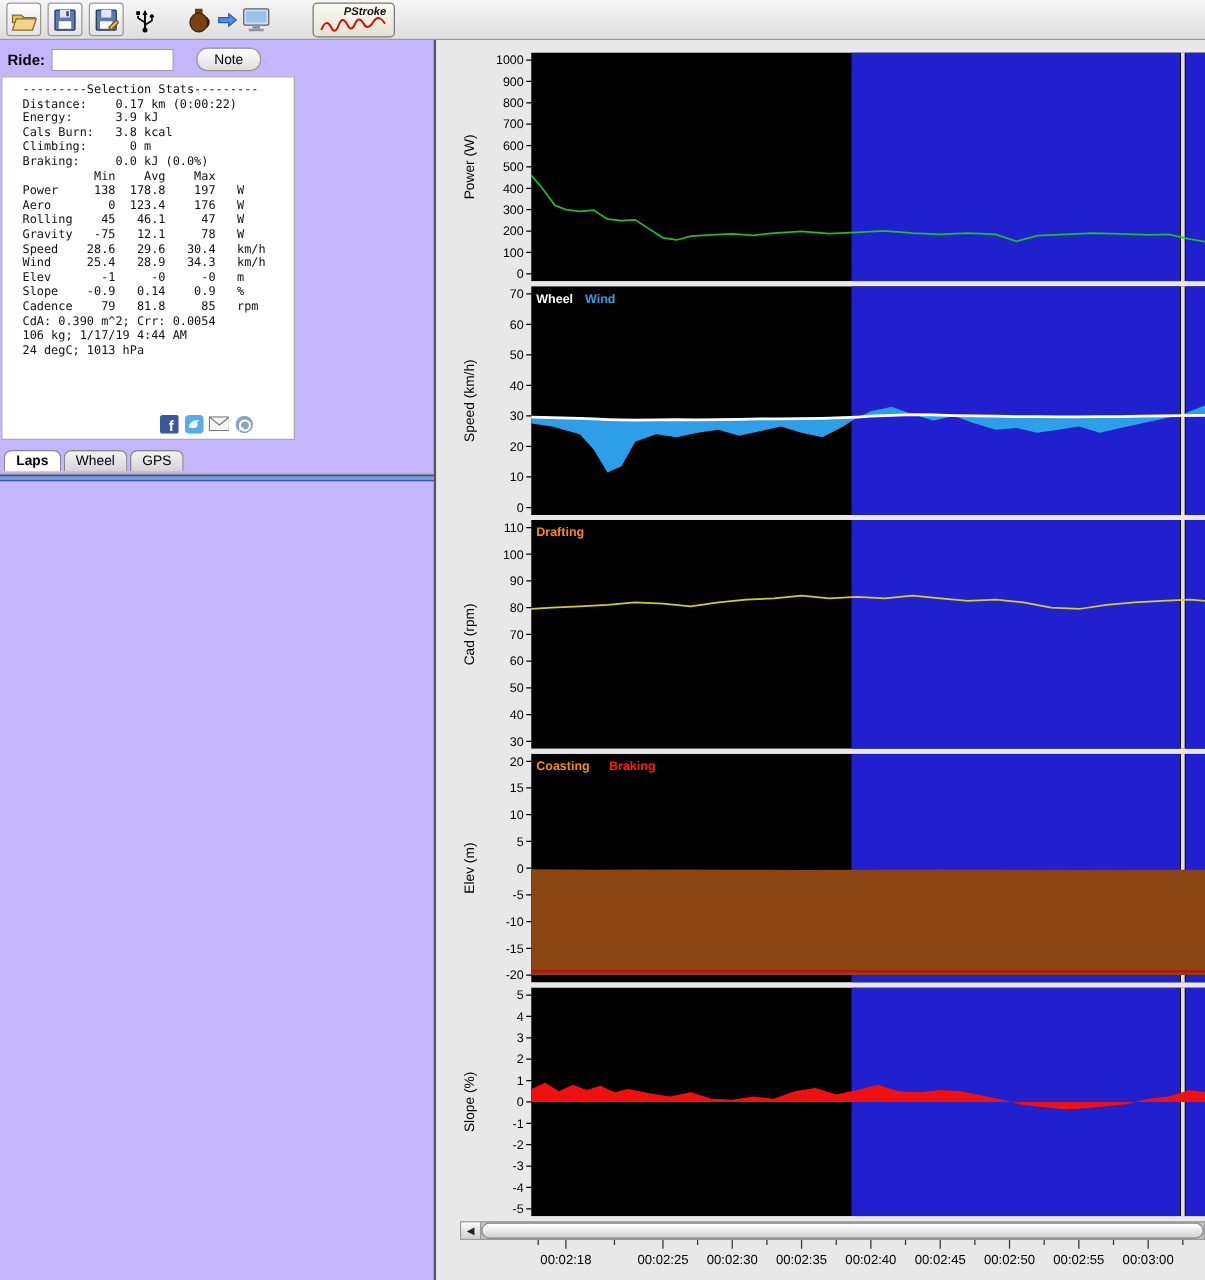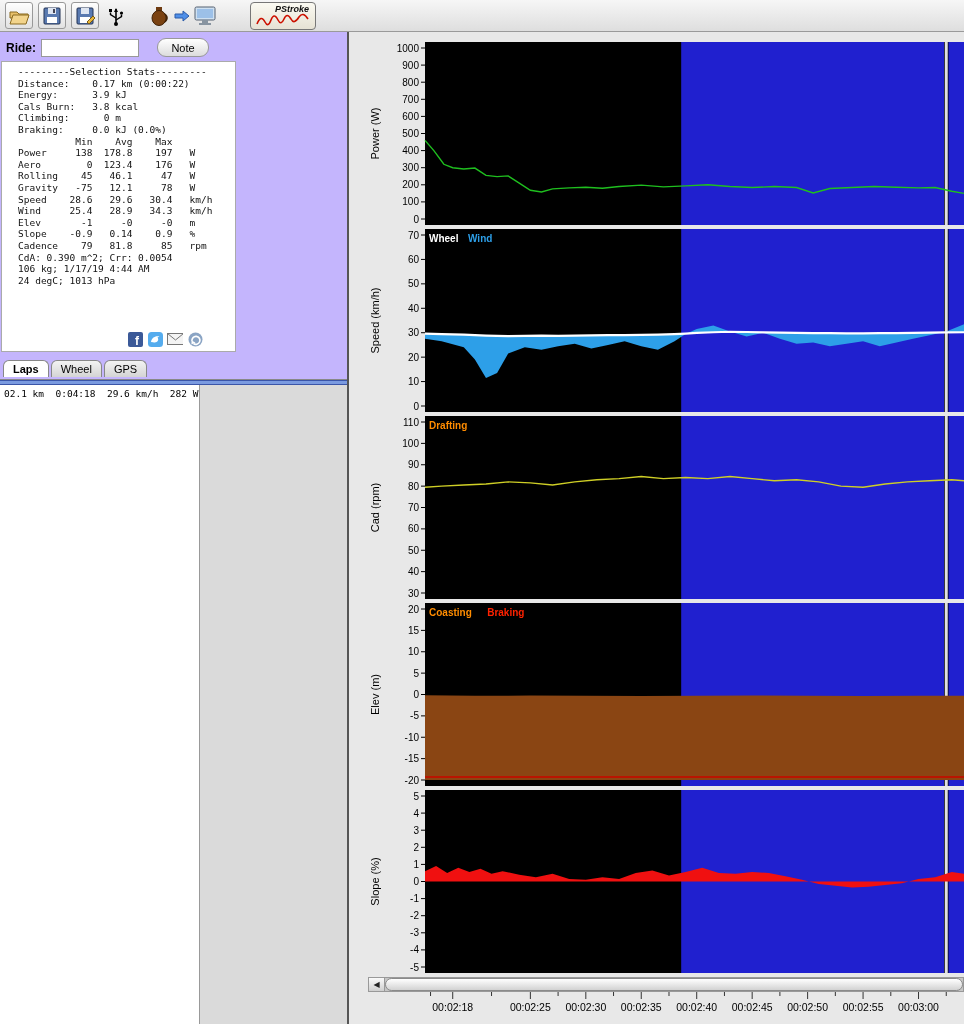--- a/index.html
+++ b/index.html
@@ -188,26 +188,20 @@
       </div>
 
       <div class="tabs">
         <div class="tab selected">Laps</div>
         <div class="tab">Wheel</div>
         <div class="tab">GPS</div>
       </div>
 
       <div class="splitter"></div>
 
-      <div class="lower">
-        <div class="lap-list">
-          <div class="lap-item">02.1 km  0:04:18  29.6 km/h  282 W</div>
-        </div>
-        <div class="side-pane"></div>
-      </div>
     </div>
 
     <div class="chartcol">
       <div id="chart-stack">
           <svg width="596" height="183">
             <rect x="57" y="0" width="539" height="183" fill="#000000"></rect>
             <rect x="313.19135802469134" y="0" width="262.84567901234595" height="183" fill="#2020cf"></rect>
             <rect x="580.4732510288065" y="0" width="15.526748971193456" height="183" fill="#2020cf"></rect>
             <rect x="576.7551440329219" y="0" width="3" height="183" fill="#e0e0e0"></rect>
             <polyline points="57,98.34 65.87242798353923,108.6 75.85390946502045,122.27999999999999 84.72633744855968,125.69999999999999 95.81687242798354,127.068 106.90740740740742,126.04199999999999 117.99794238683128,133.39499999999998 129.08847736625515,134.592 140.17901234567904,133.90800000000002 151.2695473251029,141.09 162.36008230452677,148.272 173.45061728395063,149.982 184.5411522633745,146.90400000000002 201.1769547325103,145.87800000000001 217.8127572016461,145.19400000000002 234.44855967078192,146.22 251.08436213991772,144.51000000000002 273.2654320987655,143.142 295.4465020576132,144.852 317.62757201646093,143.82600000000002 339.8086419753087,142.8 361.9897119341564,144.51000000000002 384.1707818930042,145.536 406.3518518518519,144.51000000000002 428.5329218106996,145.536 445.16872427983543,151.008 461.8045267489712,146.562 483.985596707819,145.536 506.16666666666674,144.51000000000002 528.3477366255145,145.19400000000002 550.5288065843622,145.87800000000001 567.164609053498,145.536 583.8004115226338,149.298 596,151.35" fill="none" stroke="#1fbf1f" stroke-width="1.4"></polyline>

